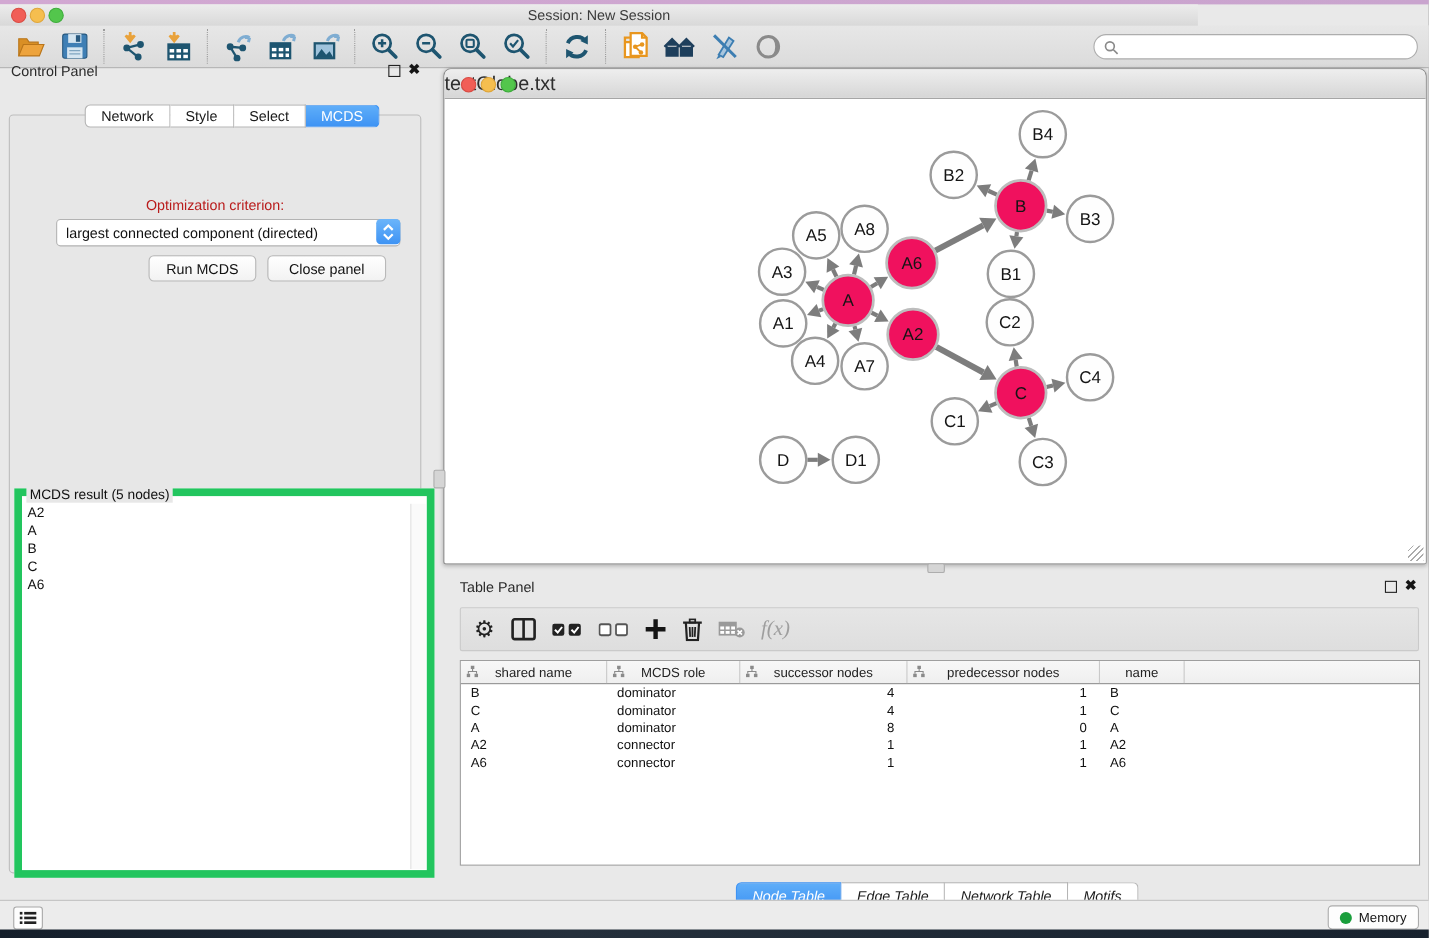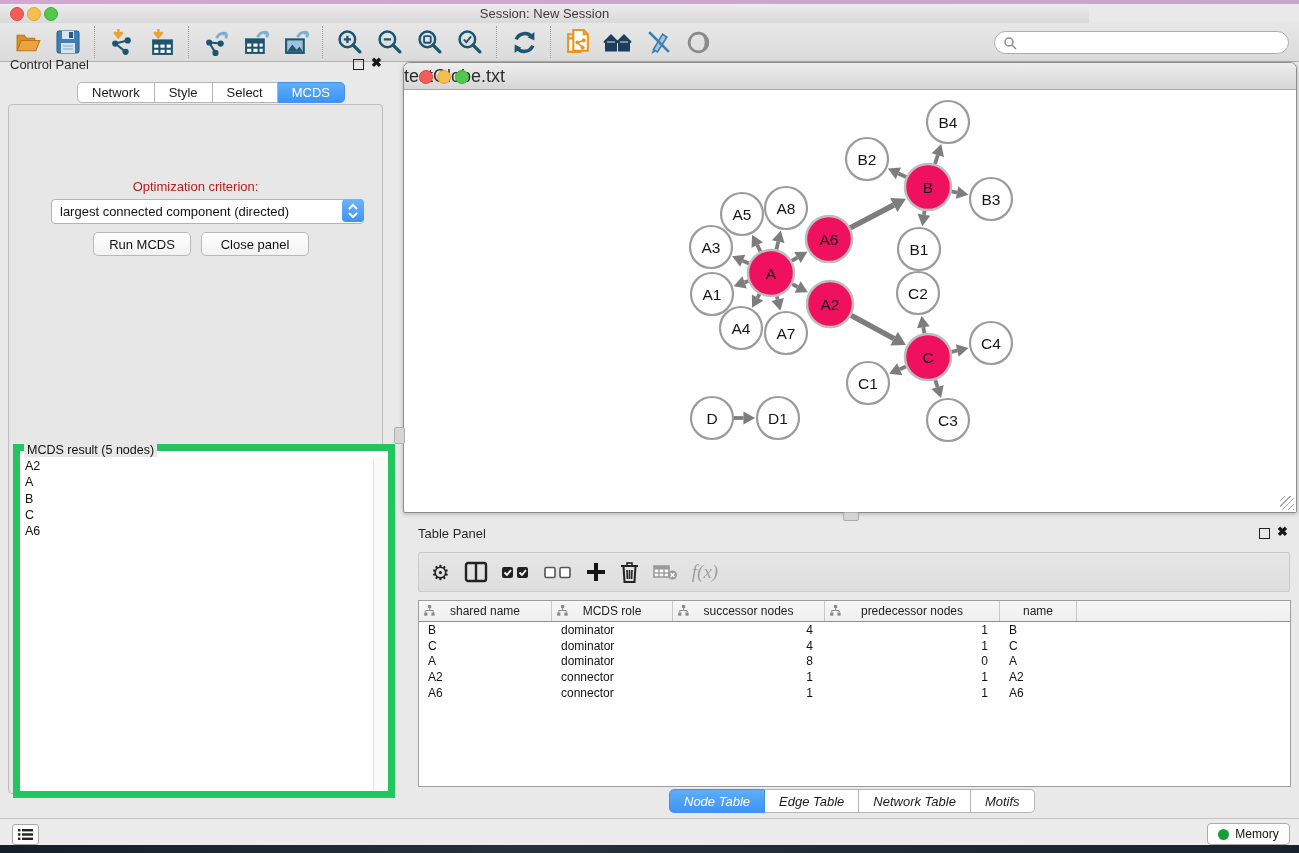--- a/index.html
+++ b/index.html
@@ -27,34 +27,34 @@
   .search-wrap{position:absolute;right:10px;top:8px;width:295px;height:23px;background:#fff;border:1px solid #ADADAD;
                border-radius:12px;display:flex;align-items:center;padding-left:8px;box-sizing:border-box;}
   .search-wrap input{border:none;outline:none;flex:1;font-size:12px;background:transparent;font-family:"Liberation Sans",sans-serif;}
 
   
   .cp{left:0;top:48px;width:390px;height:756px;}
   .cp-title{left:10px;top:9px;font-size:13px;color:#2A2A2A;position:absolute;}
   .panel-float{position:absolute;width:9px;height:9px;border:1.5px solid #222;top:11px;}
   .panel-close{position:absolute;font-size:13px;font-weight:bold;color:#151515;top:7px;}
   .cp-box{position:absolute;left:8px;top:56px;width:373px;height:688px;border:1px solid #BDBDBD;border-radius:4px;background:#E7E7E7;}
-  .seg{position:absolute;display:flex;height:21px;}
+  .seg{position:absolute;display:flex;height:21px;margin-top:13px;}
   .seg .sbtn{background:#FFF;border-top:1px solid #B5B5B5;border-bottom:1px solid #B5B5B5;border-right:1px solid #B5B5B5;
              font-size:13px;color:#1A1A1A;display:flex;align-items:center;justify-content:center;padding:0 14px;}
   .seg .sbtn:first-child{border-left:1px solid #B5B5B5;border-radius:5px 0 0 5px;}
   .seg .sbtn:last-child{border-radius:0 5px 5px 0;}
   .seg .sbtn.active{background:linear-gradient(#5FAEF9,#3E93F4);color:#fff;border-color:#3E93F4;}
   .cp-tabs{left:77px;top:34px;}
   .opt-label{position:absolute;left:0;top:74px;width:100%;text-align:center;font-size:13px;color:#b91c1c;}
   .dropdown{position:absolute;left:42px;top:94px;width:303px;height:23px;background:#fff;border:1px solid #B3B3B3;
             border-radius:4px;font-size:13px;color:#111;display:flex;align-items:center;padding-left:8px;}
   .dd-stepper{position:absolute;right:-1px;top:-1px;width:22px;height:23px;border-radius:4px;
               background:linear-gradient(#6CB5FA,#3E93F4);display:flex;align-items:center;justify-content:center;}
   .btn{position:absolute;height:22px;background:linear-gradient(#FFFFFF,#F2F2F2);border:1px solid #B9B9B9;border-radius:5px;
-       font-size:13px;color:#111;display:flex;align-items:center;justify-content:center;}
+       font-size:13px;color:#111;display:flex;align-items:center;justify-content:center;margin-left:42px;}
   .fieldset{position:absolute;left:13px;top:396px;width:368px;height:340px;border:7px solid #22c55e;background:#fff;}
   .fs-legend{position:absolute;left:4px;top:-8px;background:#E7E7E7;padding:0 3px;font-size:12.5px;color:#111;}
   .result-list{position:absolute;left:1px;top:7px;right:14px;bottom:1px;background:#fff;font-size:12.5px;color:#111;}
   .result-list div{padding:0 0 0 4px;line-height:16.3px;}
   .result-scroll{position:absolute;right:1px;top:7px;width:13px;bottom:1px;background:#FAFAFA;border-left:1px solid #E2E2E2;}
 
   
   .netwin{left:403px;top:62px;width:894px;height:451px;border:1px solid #8D8D8D;border-radius:7px 7px 2px 2px;
           background:#fff;box-sizing:border-box;box-shadow:0 1px 4px rgba(0,0,0,.25);}
   .net-titlebar{position:absolute;left:0;top:0;right:0;height:26px;background:linear-gradient(#EEEEEE,#D6D6D6);

